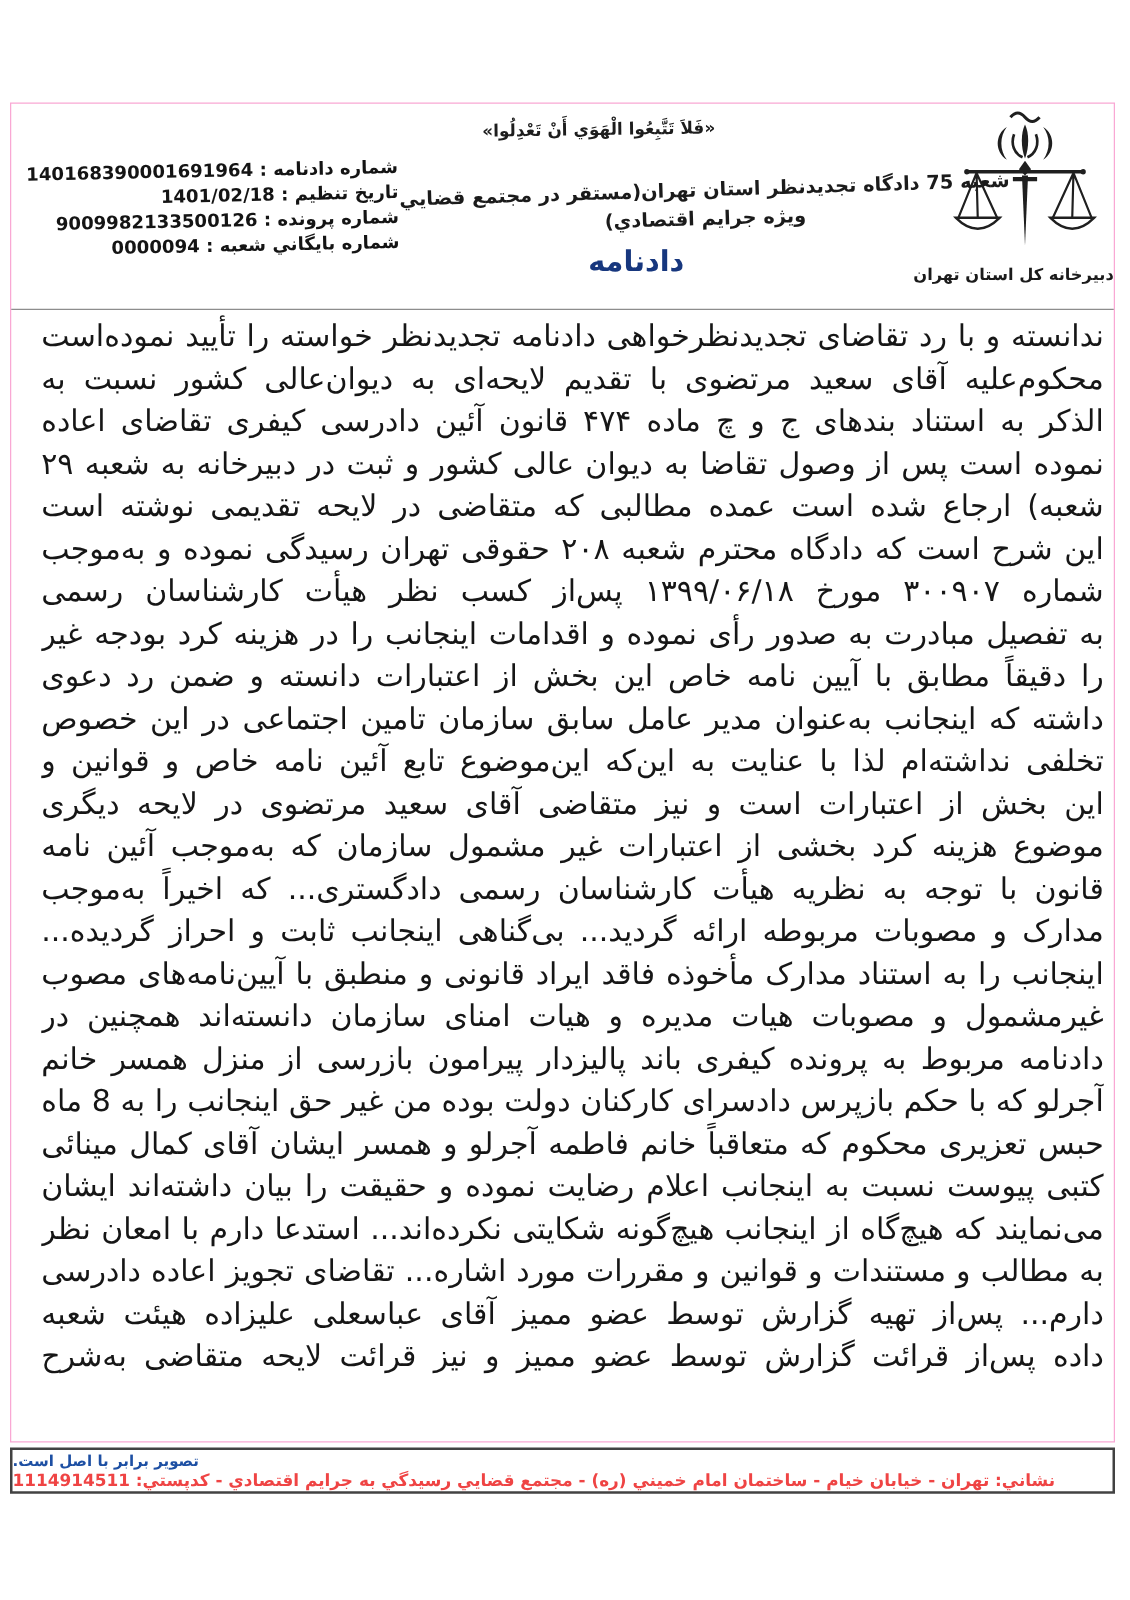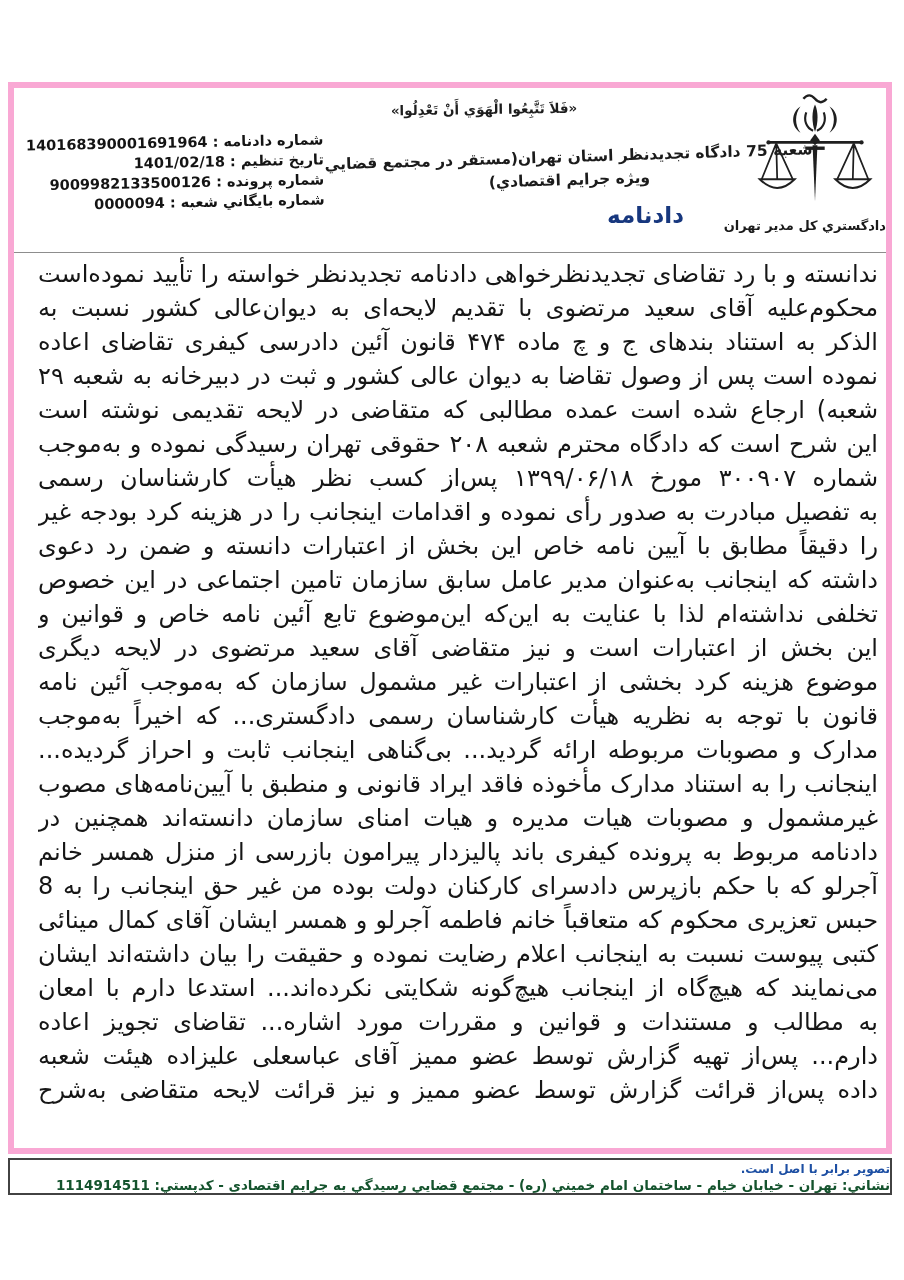--- a/index.html
+++ b/index.html
@@ -2,61 +2,61 @@
 <html lang="fa"><head>
 <meta charset="utf-8">
 <style>
   html,body{margin:0;padding:0;background:#ffffff;}
   .page{
     position:relative;width:904px;height:1280px;background:#ffffff;overflow:hidden;
     font-family:"DejaVu Sans",sans-serif;color:#141414;
   }
   .doc-box{
     position:absolute;left:8px;top:82px;width:884px;height:1072px;
-    border:6px solid #f9a8d4;background:#fff;box-sizing:border-box;
+    border:1px solid #f9a8d4;background:#fff;box-sizing:border-box;
   }
   
   .header{position:relative;height:164px;border-bottom:1.5px solid #8d8d8d;}
   .quote{
     position:absolute;top:13px;left:330px;width:280px;text-align:center;
     direction:rtl;font-size:13.5px;font-weight:bold;color:#1d1d1d;transform:rotate(-0.8deg);
   }
   .info{
     position:absolute;top:44px;left:58px;width:252px;direction:rtl;text-align:right;
     font-size:14.5px;font-weight:bold;line-height:20px;transform:rotate(-1.2deg);
   }
   .info .row{white-space:nowrap;}
   .info .val{display:inline-block;direction:ltr;unicode-bidi:embed;}
   .court{
     position:absolute;top:58px;left:305px;width:500px;text-align:center;direction:rtl;
     font-size:15.5px;font-weight:bold;line-height:23px;transform:rotate(-1.8deg);color:#1b1b1b;
   }
   .doc-title{
-    position:absolute;top:114px;left:330px;width:340px;direction:rtl;
+    position:absolute;top:114px;left:330px;width:340px;text-align:center;direction:rtl;
     font-size:23px;font-weight:bold;color:#17377e;
   }
   .emblem{position:absolute;top:2px;right:0;width:142px;height:160px;text-align:center;}
   .emblem svg{display:block;margin:2px auto 0 auto;}
   .emblem-caption{
     direction:rtl;font-size:13px;font-weight:bold;white-space:nowrap;margin-top:0px;color:#1b1b1b;
   }
   
   .body-text{padding:4px 8px 0 24px;}
   .body-line{
     direction:rtl;text-align:justify;text-align-last:justify;text-justify:inter-word;
     font-size:24px;line-height:34px;height:34px;overflow:hidden;color:#161616;
     letter-spacing:0px;
   }
   
   .footer-box{
     position:absolute;left:8px;top:1158px;width:884px;height:37px;box-sizing:border-box;
-    border:2px solid #424242;background:#fff;text-align:right;
+    border:2px solid #424242;background:#fff;text-align:left;
   }
   .certify{direction:rtl;font-size:12px;font-weight:bold;color:#1d4fa3;line-height:15px;margin-top:2px;}
-  .address{direction:rtl;font-size:13.5px;font-weight:bold;color:#14532d;line-height:17px;white-space:nowrap;}
+  .address{direction:rtl;font-size:13.5px;font-weight:bold;color:#ef4444;line-height:17px;white-space:nowrap;}
 </style>
 </head>
 <body>
 
 <div class="page">
   <div class="doc-box">
 
     <div class="header">
 
       <div class="quote">«فَلاَ تَتَّبِعُوا الْهَوَي أَنْ تَعْدِلُوا»</div>
@@ -101,21 +101,21 @@
 
           <path d="M50,58 L70,58" stroke-width="3.5" fill="none"></path>
           <path d="M57.5,55 L62.5,55 L60,113 Z" fill="#1f1f1f" stroke="none"></path>
 
           <path d="M20,53 L5,90 M20,53 L37,90 M20,53 L21,90" stroke-width="1.8" fill="none"></path>
           <path d="M3,90 L39,90 Q21,108 3,90 Z" stroke-width="2" fill="none"></path>
 
           <path d="M100,53 L83,90 M100,53 L115,90 M100,53 L99,90" stroke-width="1.8" fill="none"></path>
           <path d="M81,90 L117,90 Q99,108 81,90 Z" stroke-width="2" fill="none"></path>
         </svg>
-        <div class="emblem-caption">دادگستري کل مدیر تهران</div>
+        <div class="emblem-caption">دبیرخانه کل استان تهران</div>
       </div>
     </div>
 
     <div class="body-text">
 
         <div class="body-line">ندانسته و با رد تقاضای تجدیدنظرخواهی دادنامه تجدیدنظر خواسته را تأیید نموده‌است سپس</div>
 
         <div class="body-line">محکوم‌علیه آقای سعید مرتضوی با تقدیم لایحه‌ای به دیوان‌عالی کشور نسبت به دادنامه اخیر</div>
 
         <div class="body-line">الذکر به استناد بندهای ج و چ ماده ۴۷۴ قانون آئین دادرسی کیفری تقاضای اعاده دادرسی</div>

